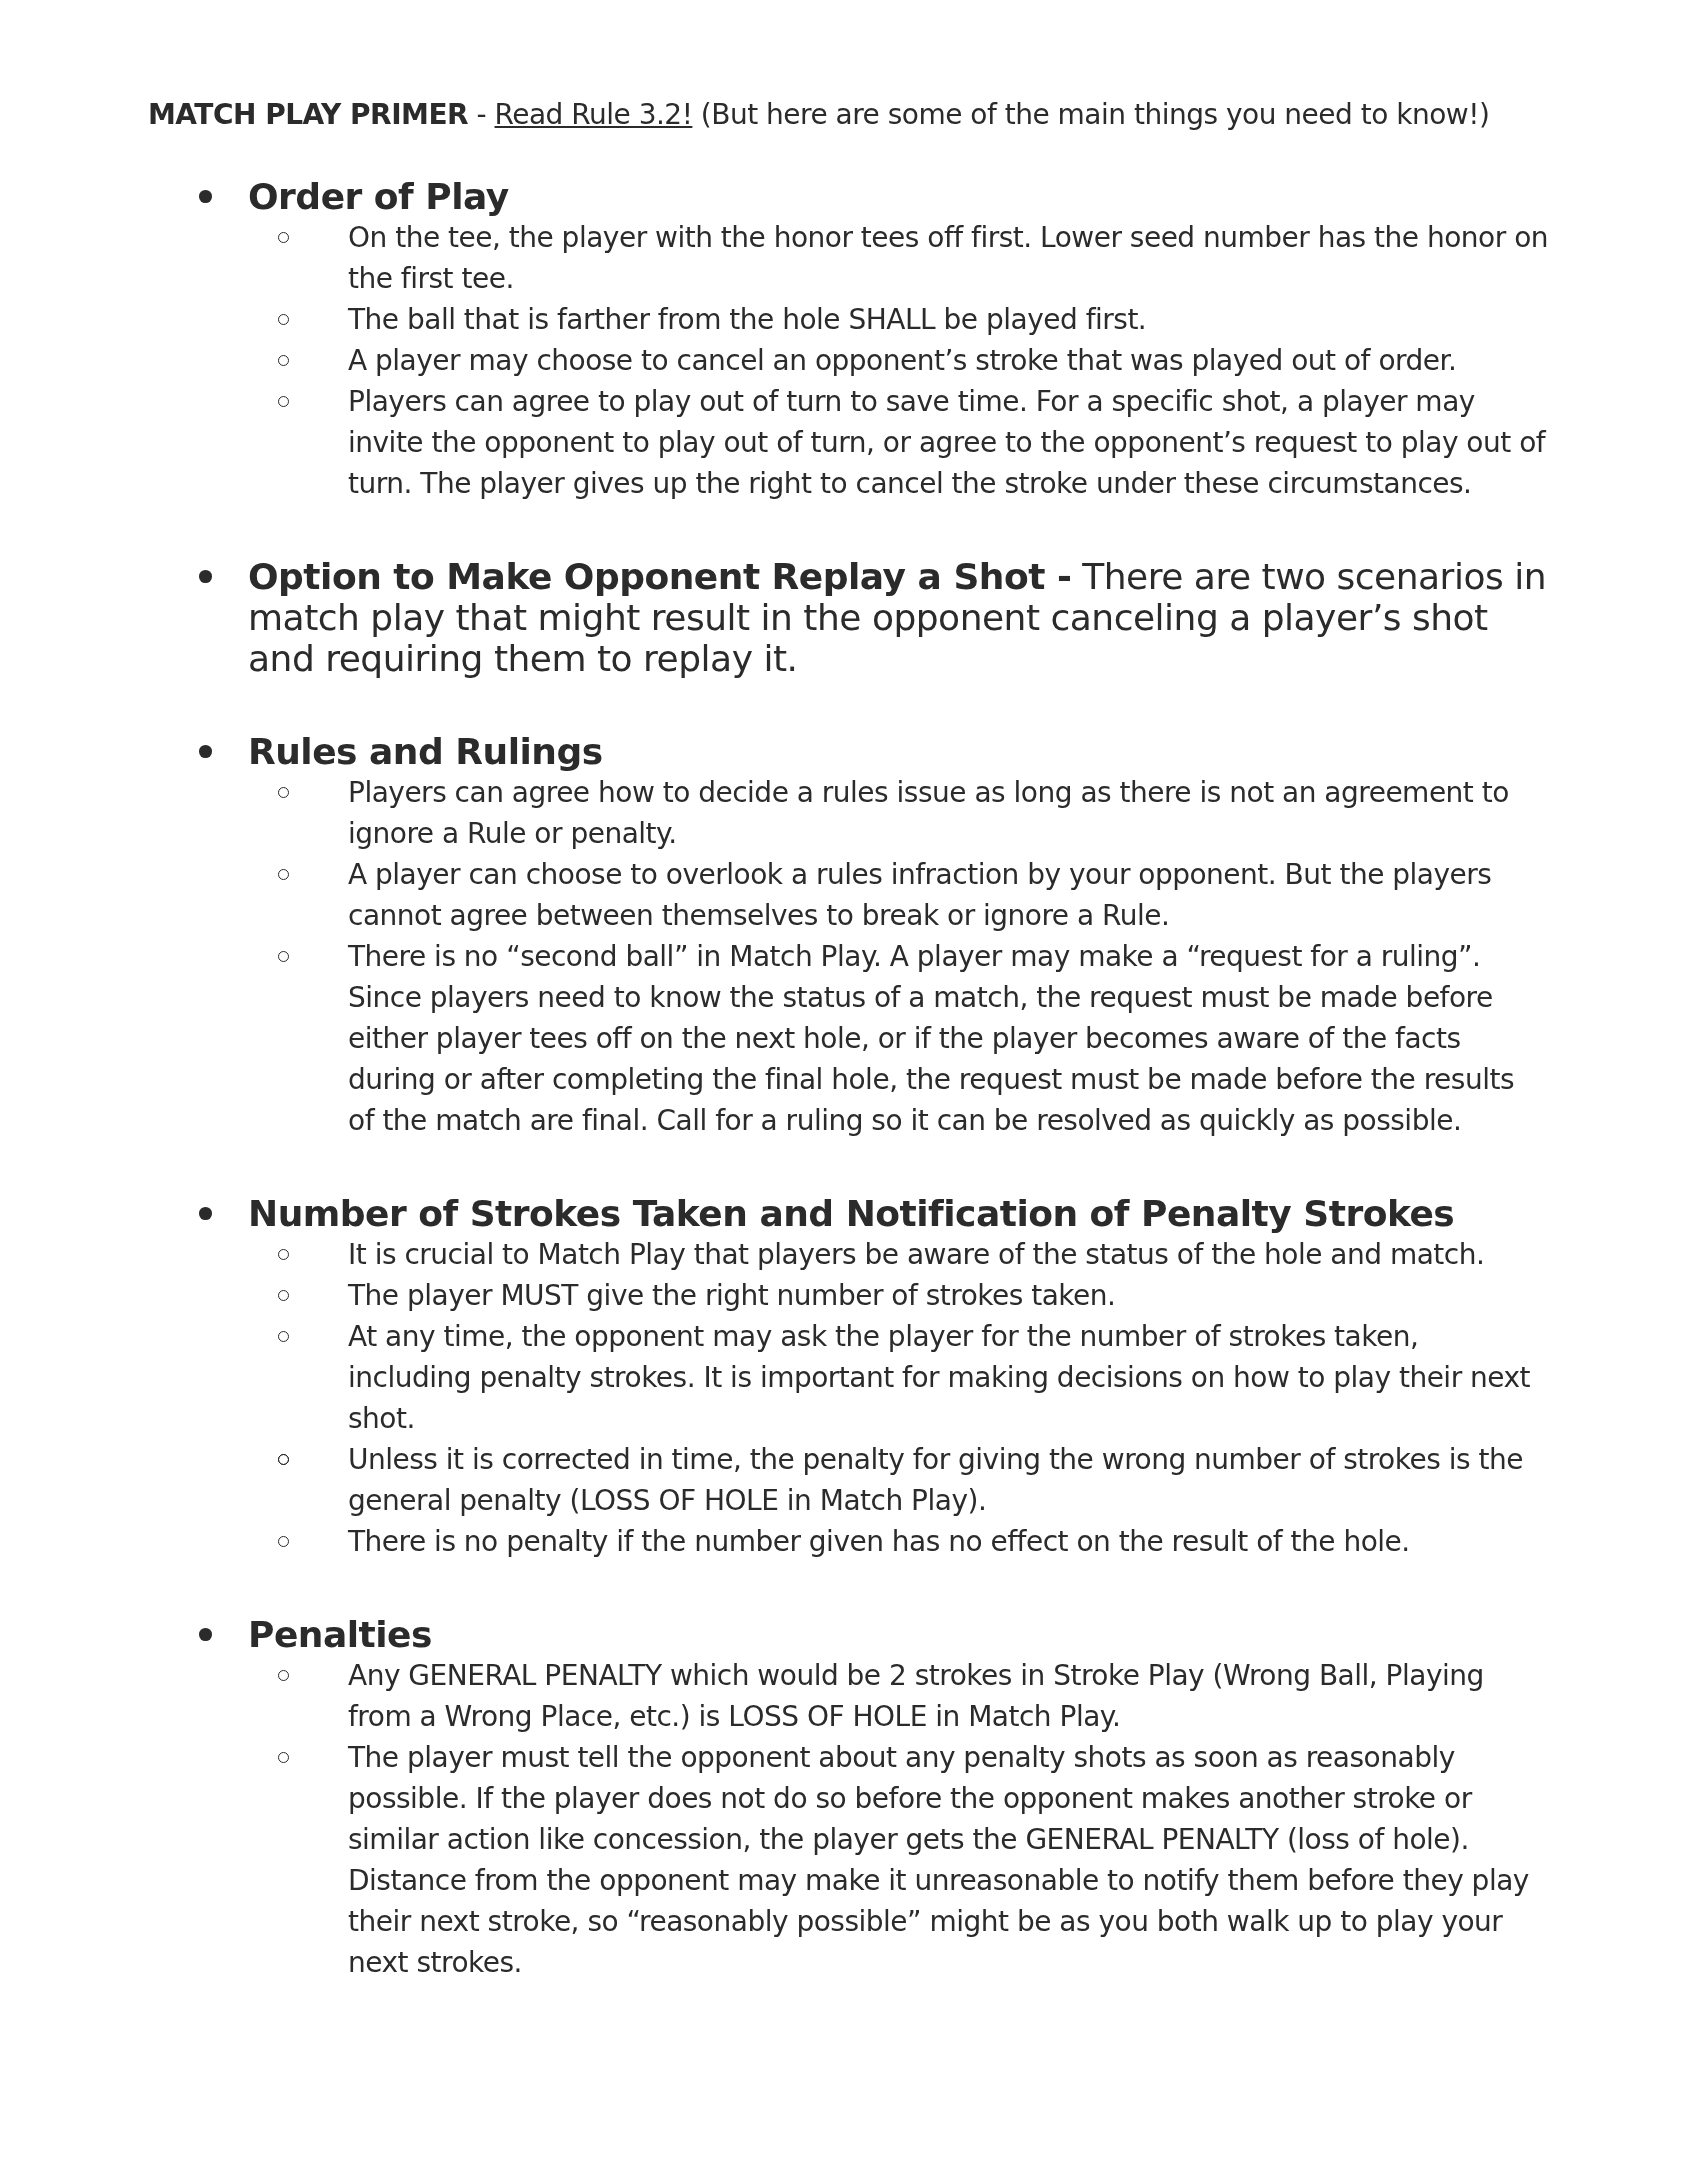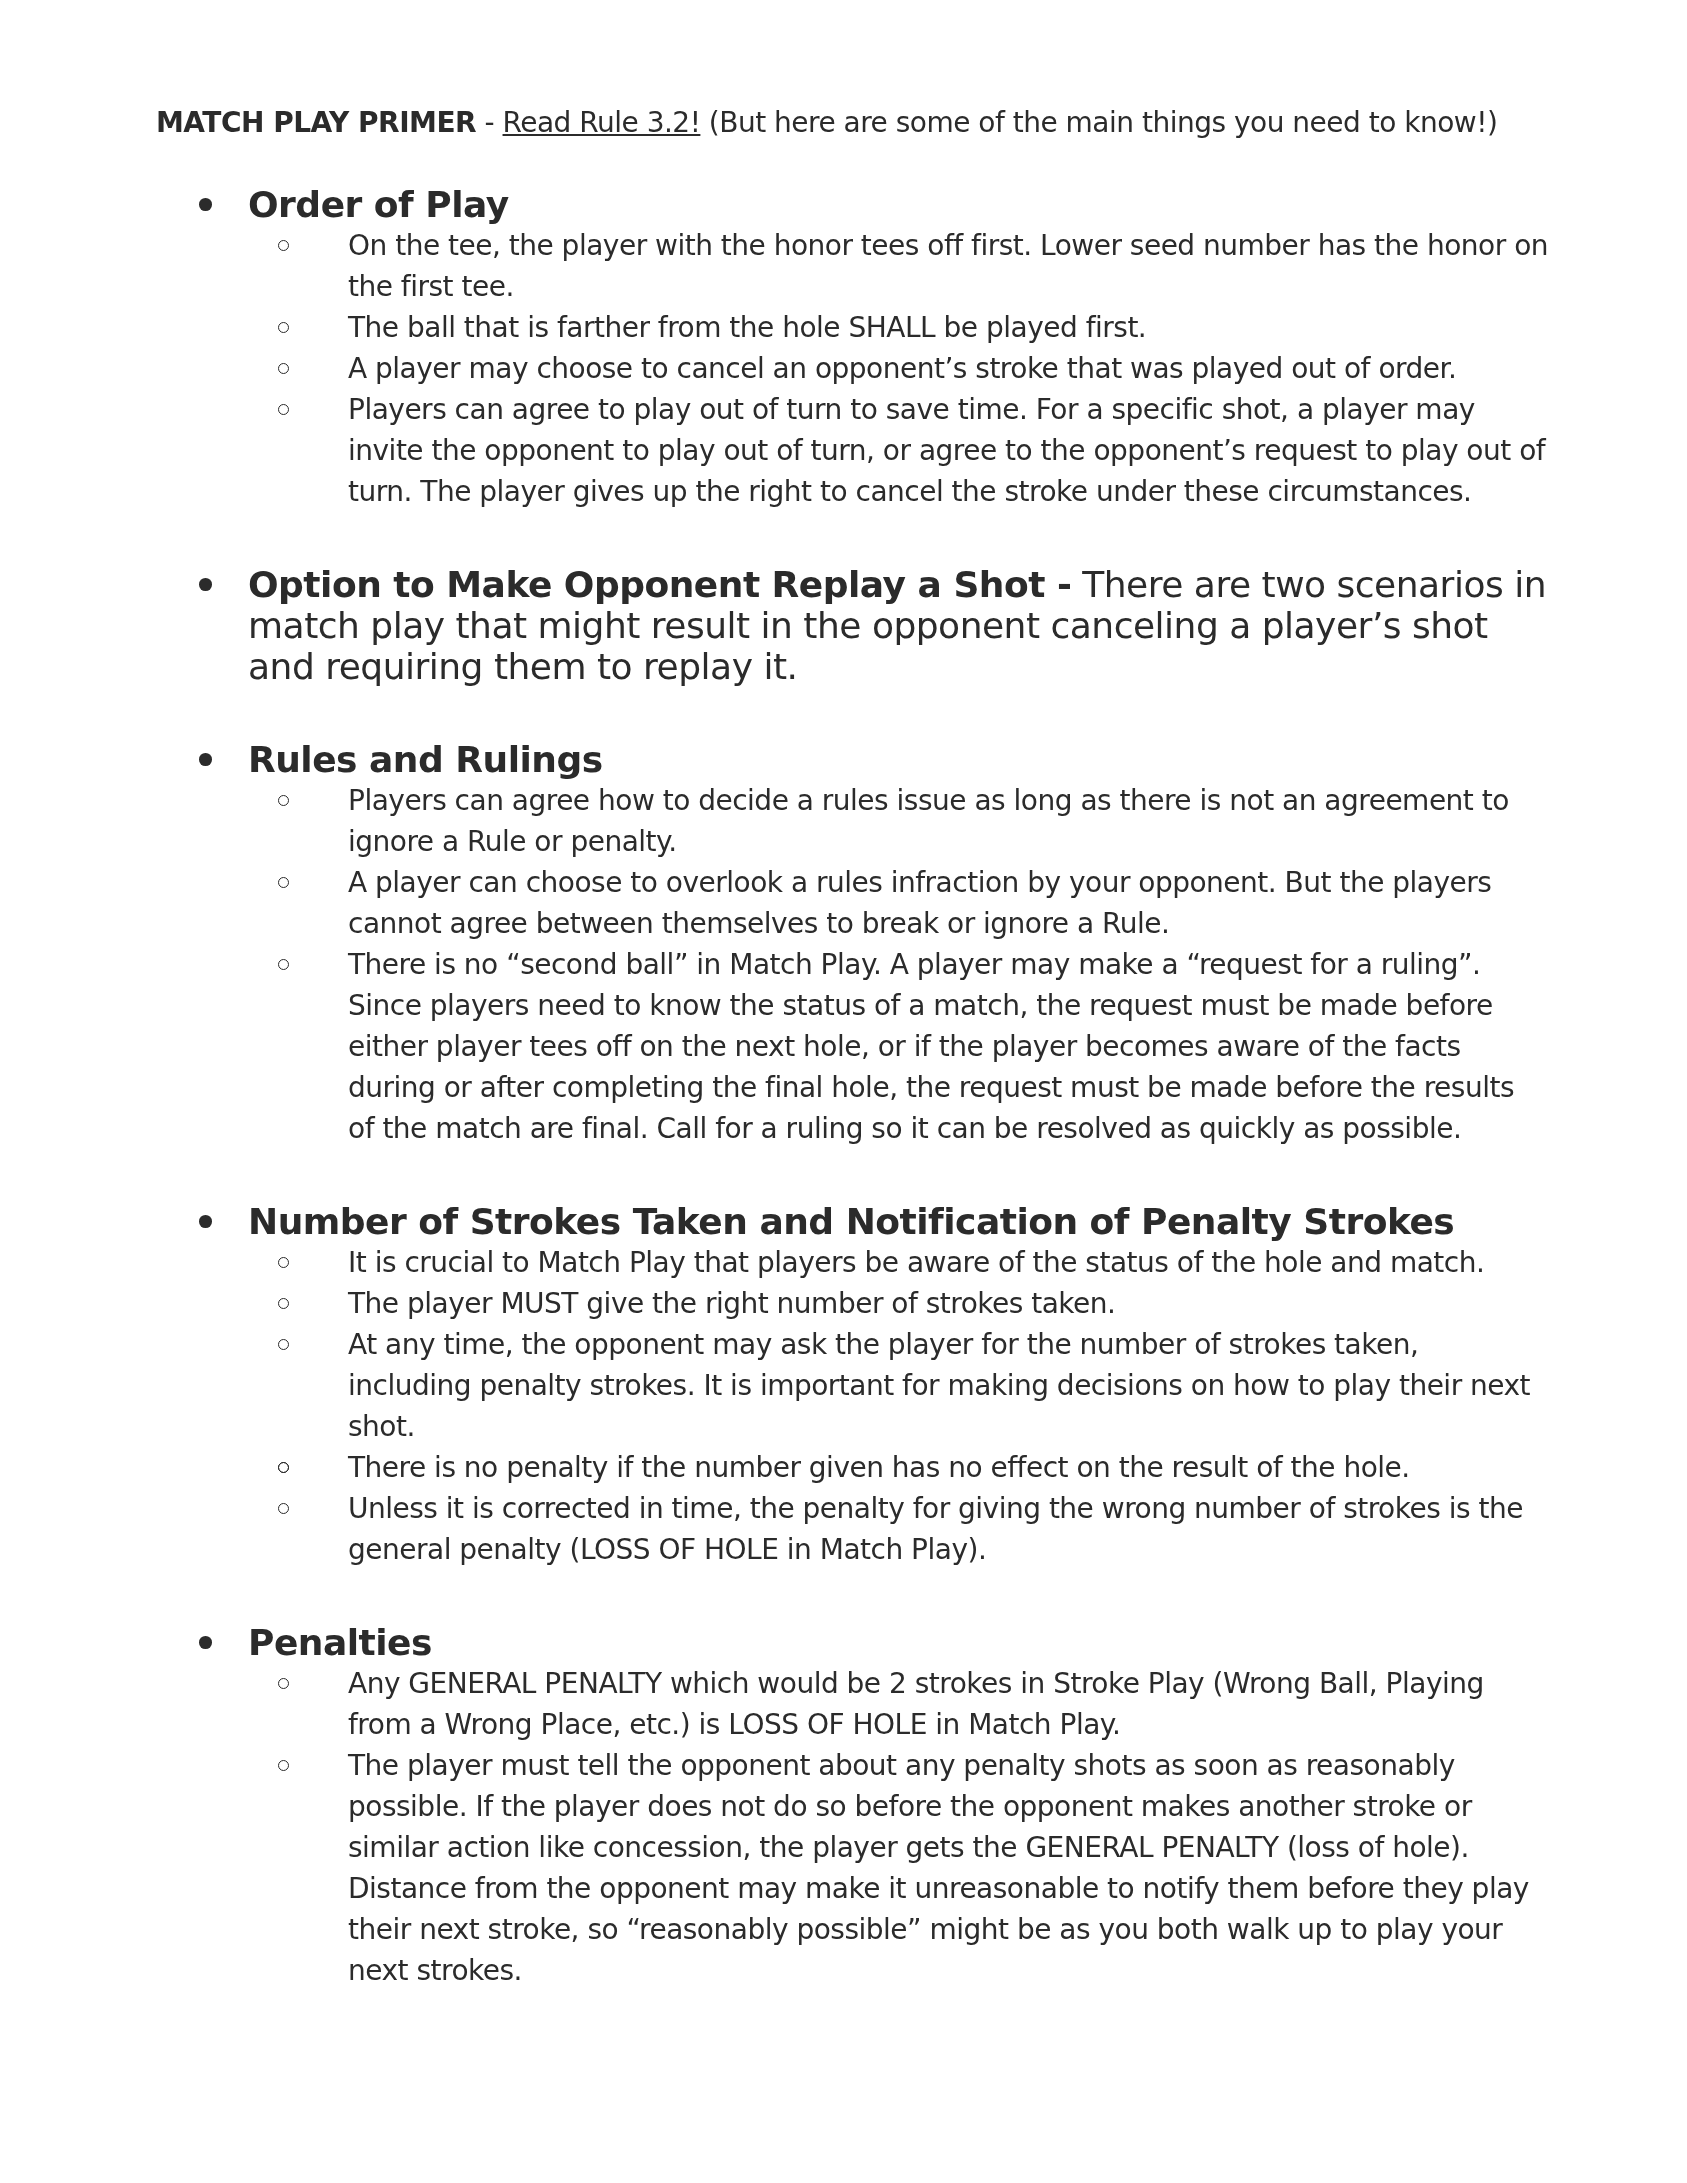--- a/index.html
+++ b/index.html
@@ -2,21 +2,21 @@
 <html style="font-size:13.5px"><head>
 <meta charset="utf-8">
 <style>
   html, body { margin: 0; padding: 0; background: #ffffff; }
   body {
     width: 1687px; height: 2183px; position: relative; overflow: hidden;
     font-family: "DejaVu Sans", sans-serif;
     color: #2b2b2b;
   }
   .page { position: absolute; left: 148px; top: 94px; width: 1400px; }
-  .title-line { font-size: 28px; line-height: 41px; margin: 8px; white-space: nowrap; letter-spacing: -0.5px; }
+  .title-line { font-size: 28px; line-height: 41px; margin: 0; white-space: nowrap; letter-spacing: -0.5px; }
   .title-bold { font-weight: bold; }
   .rule-link { text-decoration: underline; color: #2b2b2b; cursor: pointer; }
   ul.l1 { list-style: none; margin: 0; padding: 0; }
   ul.l1 > li { position: relative; padding-left: 100px; margin-top: 52px; }
   ul.l1 > li:first-child { margin-top: 41px; }
   .l1-text { font-size: 36px; line-height: 41px; letter-spacing: -0.5px; }
   .l1-head { font-weight: bold; }
   ul.l2 { list-style: none; margin: 0; padding: 0; }
   ul.l2 > li { position: relative; padding-left: 100px; font-size: 28px; line-height: 41px; letter-spacing: -0.5px; }
   .l2-wrap { position: relative; }
@@ -83,24 +83,24 @@
           <li>
             <div class="l2-wrap"><span class="l2-mark"></span><span>The player MUST give the right number of strokes taken.</span></div>
           </li>
           <li>
             <div class="l2-wrap"><span class="l2-mark"></span><span>At any time, the opponent may ask the player for the number of strokes taken, including penalty strokes. It is important for making decisions on how to play their next shot.</span></div>
           </li>
           <li>
             <div class="l2-wrap"><span class="l2-mark"></span></div>
           </li>
           <li>
-            <div class="l2-wrap"><span class="l2-mark"></span><span>There is no penalty if the number given has no effect on the result of the hole.</span></div>
+            <div class="l2-wrap"><span class="l2-mark"></span><span>Unless it is corrected in time, the penalty for giving the wrong number of strokes is the general penalty (LOSS OF HOLE in Match Play).</span></div>
           </li>
           <li>
-            <div class="l2-wrap"><span class="l2-mark"></span><span>Unless it is corrected in time, the penalty for giving the wrong number of strokes is the general penalty (LOSS OF HOLE in Match Play).</span></div>
+            <div class="l2-wrap"><span class="l2-mark"></span><span>There is no penalty if the number given has no effect on the result of the hole.</span></div>
           </li>
         </ul>
       </li>
       <li>
         <span class="l1-dot"></span>
         <div class="l1-text"><span class="l1-head">Penalties</span><span></span></div>
         <ul class="l2">
           <li>
             <div class="l2-wrap"><span class="l2-mark"></span><span>Any GENERAL PENALTY which would be 2 strokes in Stroke Play (Wrong Ball, Playing from a Wrong Place, etc.) is LOSS OF HOLE in Match Play.</span></div>
           </li>

